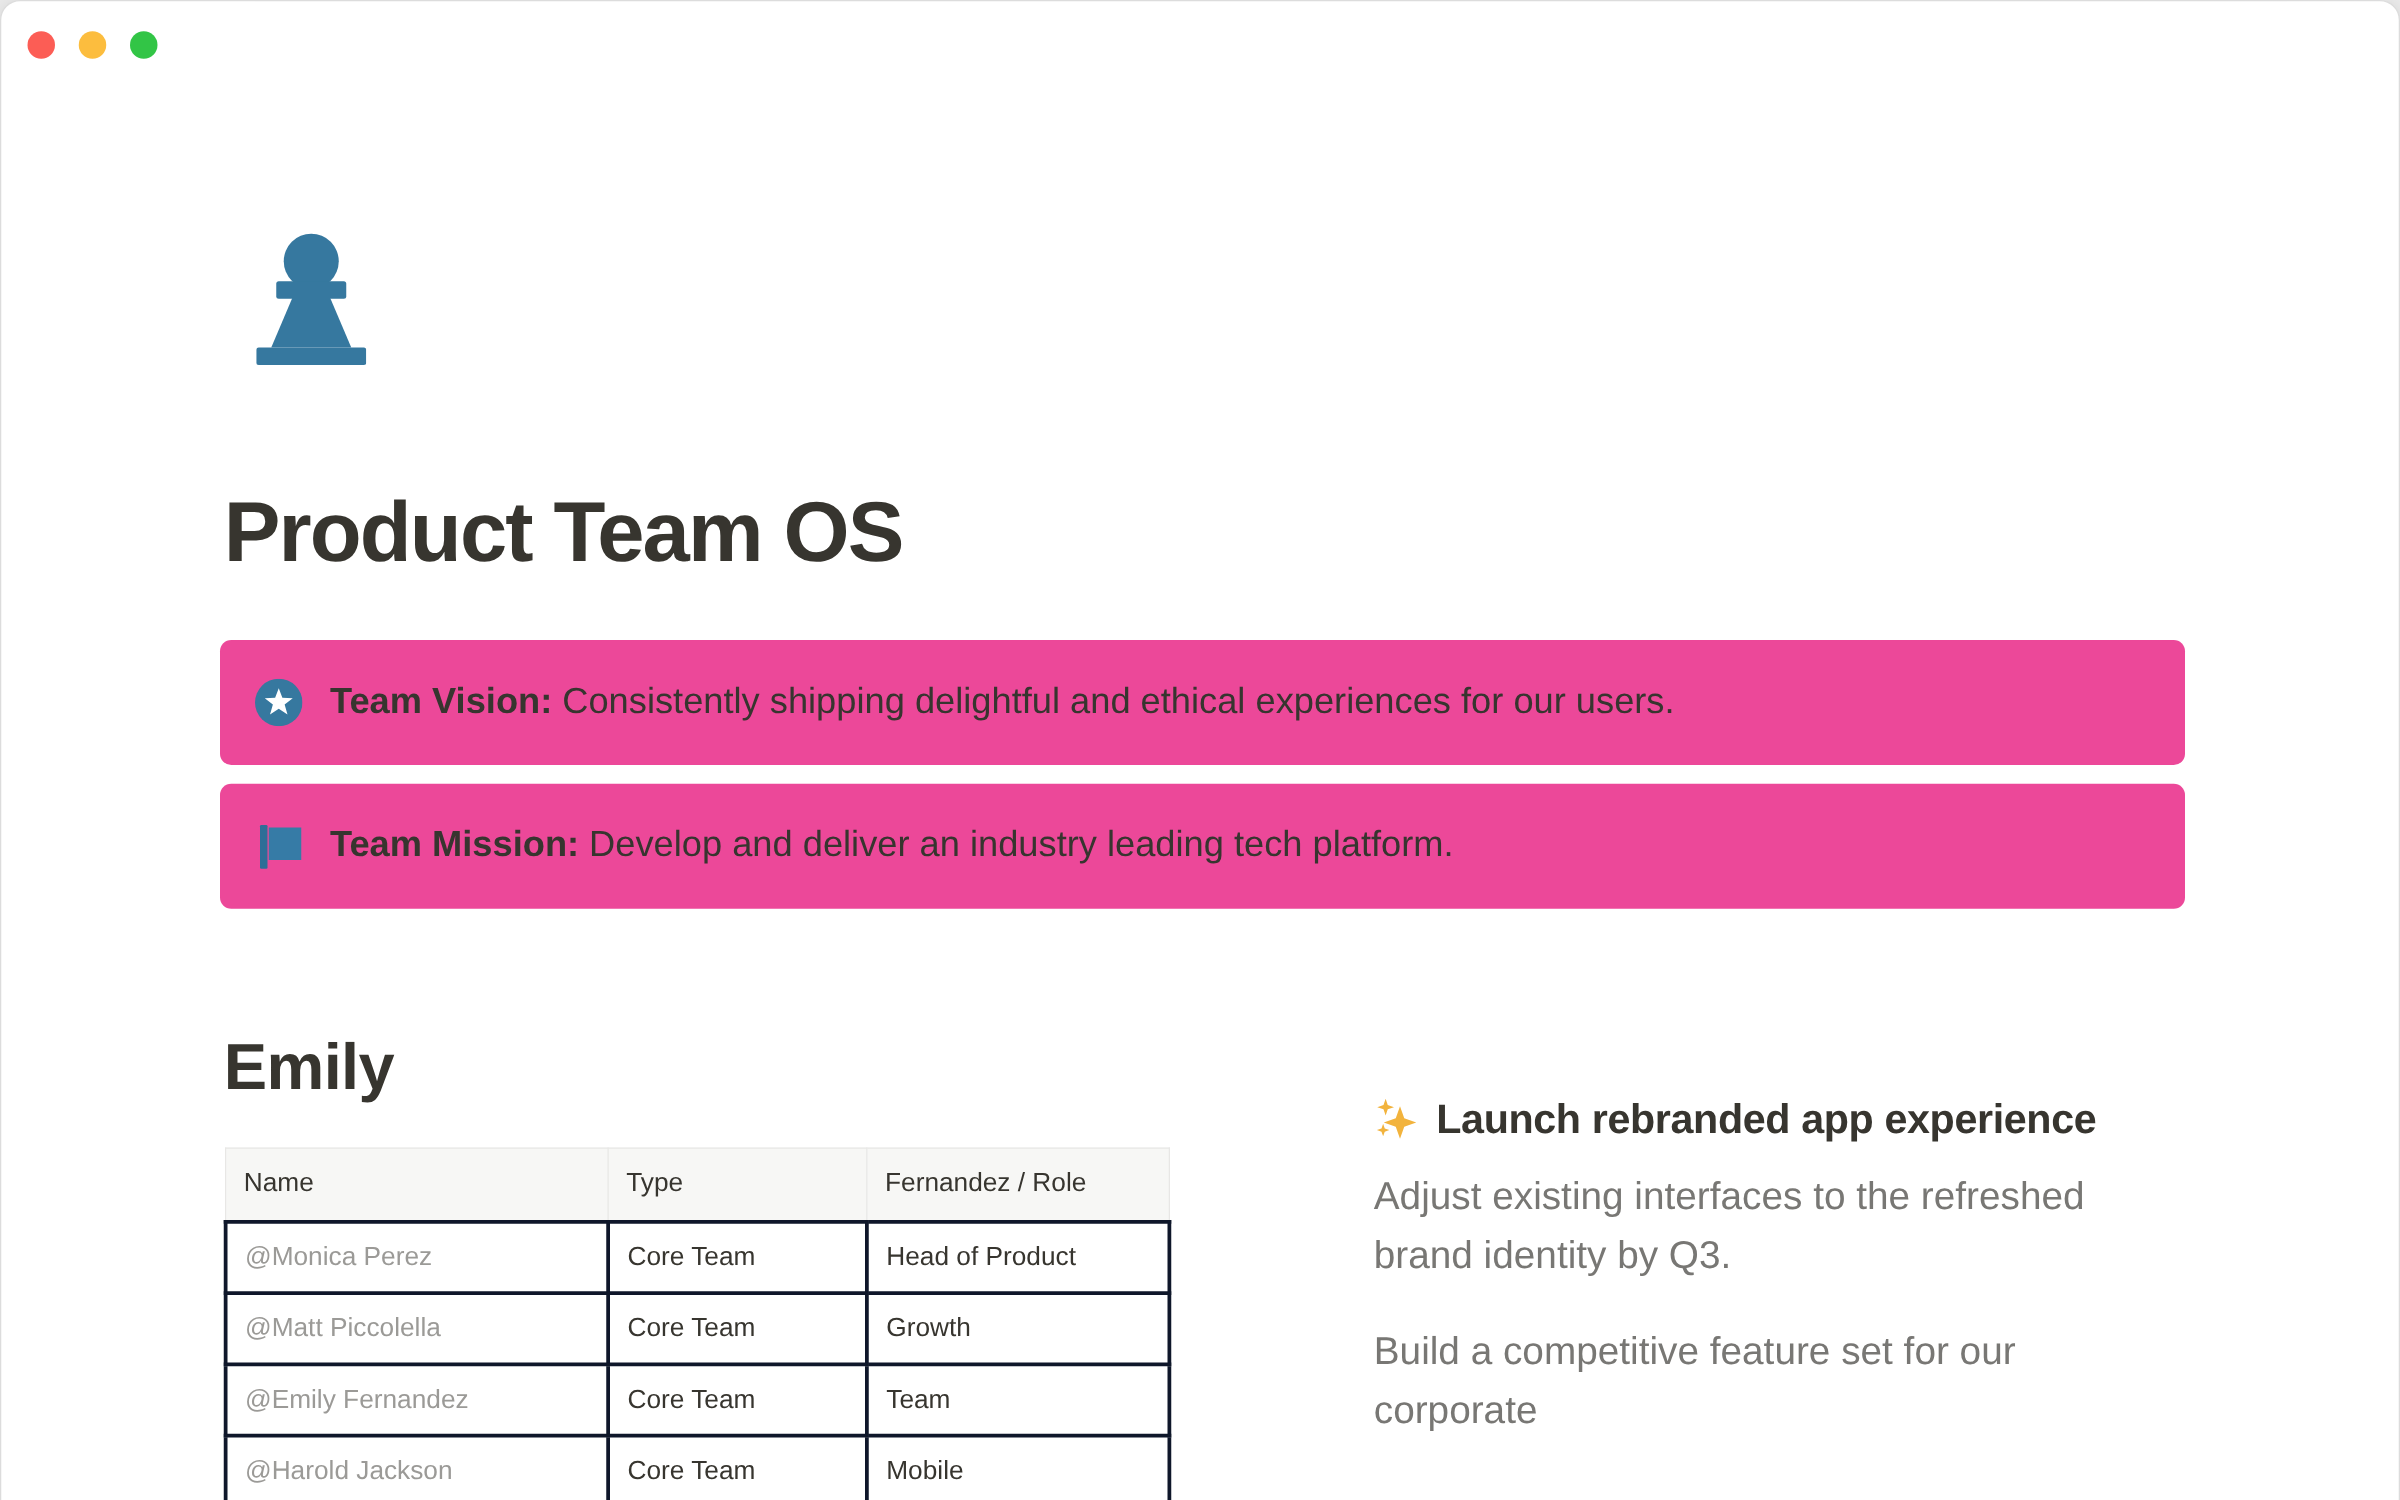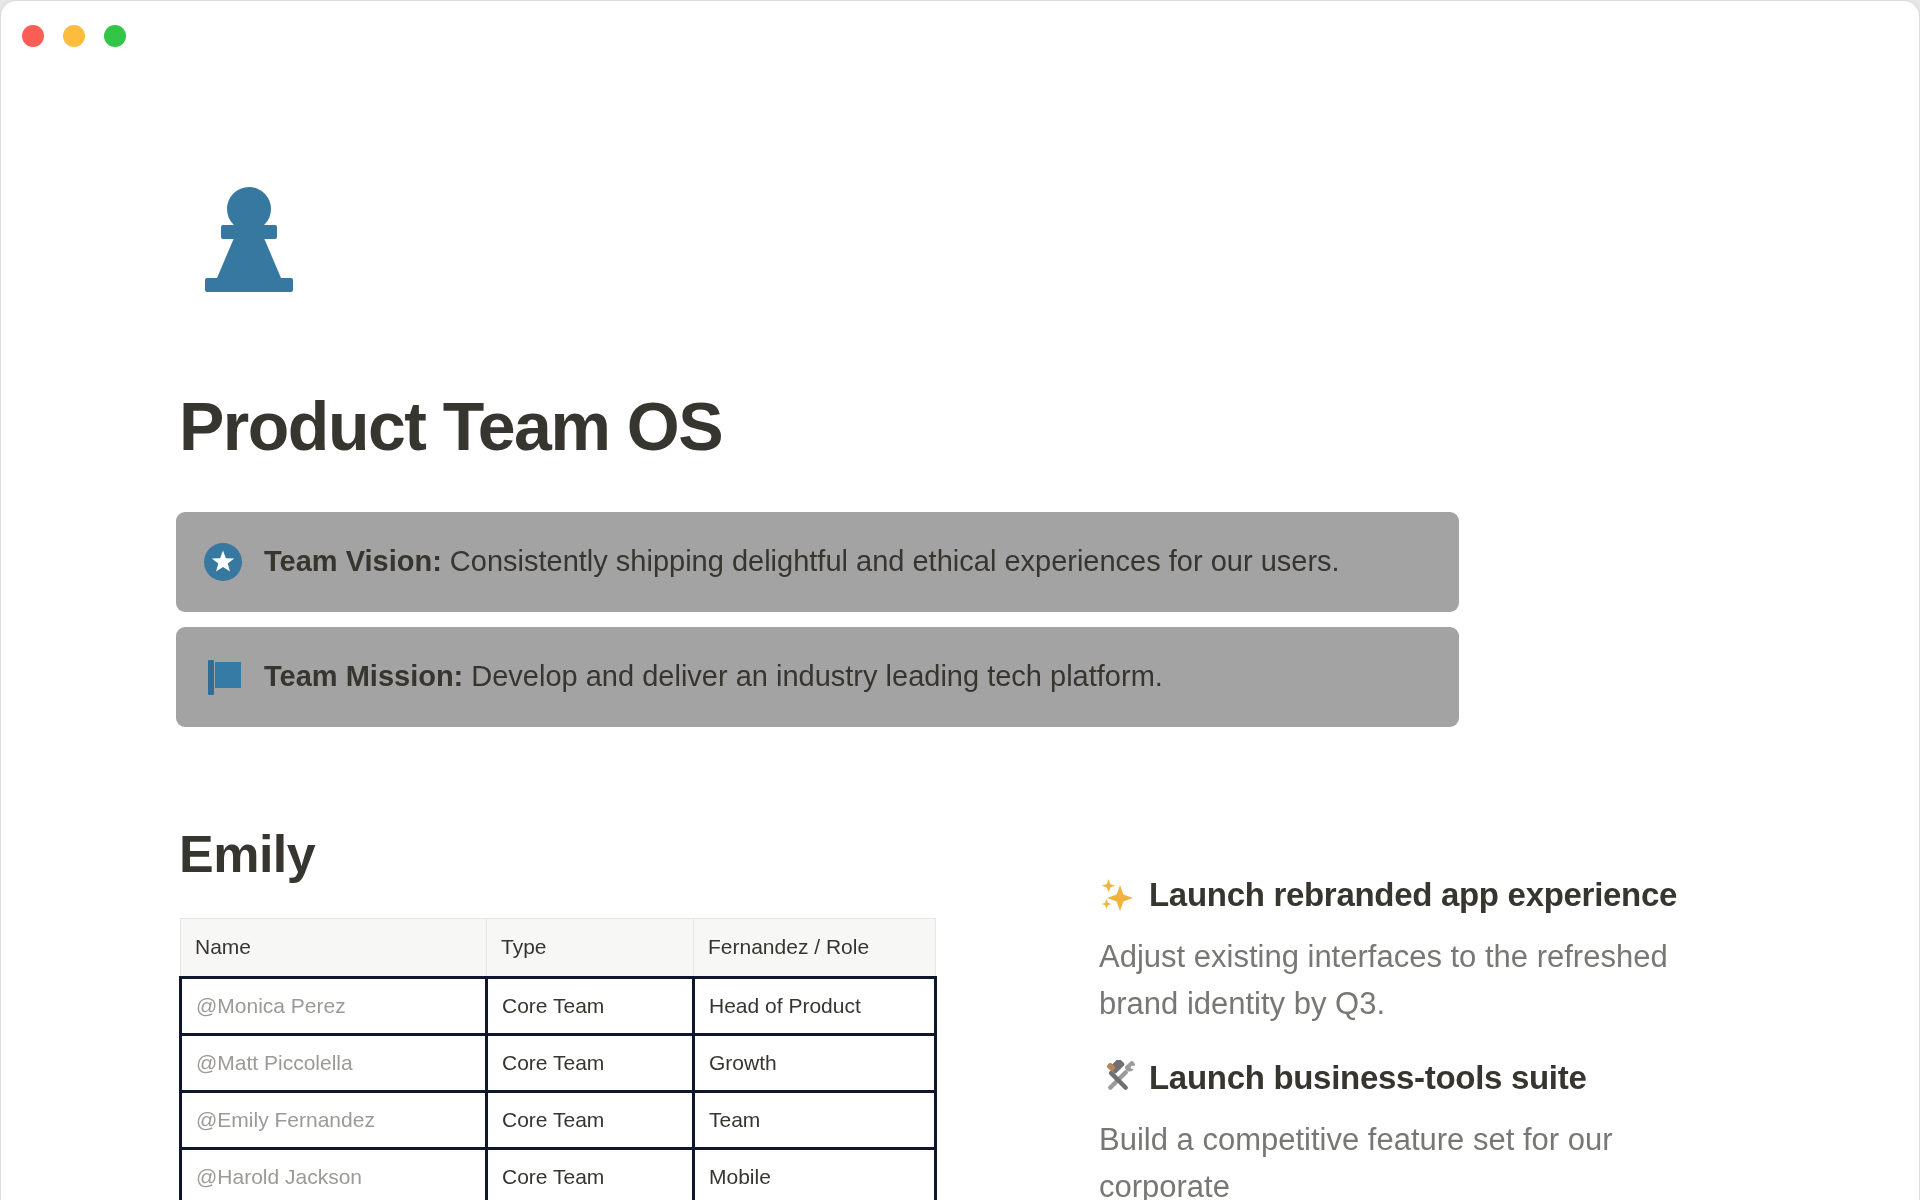--- a/index.html
+++ b/index.html
@@ -28,22 +28,22 @@
 
   .page-icon{margin-top:185px;margin-left:26px;width:88px;height:106px;cursor:pointer;}
 
   .page-title{
     margin-top:94px;
     font-size:68px;font-weight:700;letter-spacing:-1.5px;
     line-height:1.18;color:#37352F;
   }
 
   .callout{
-    margin-left:-3px;width:1283px;height:100px;
-    background:#a3a3a3;border-radius:9px;
+    margin-left:-3px;width:1572px;height:100px;
+    background:#ec4899;border-radius:9px;
     display:flex;align-items:center;
     padding-left:28px;box-sizing:border-box;
   }
   .callout.first{margin-top:21px;}
   .callout.second{margin-top:15px;}
   .callout .c-icon{flex:0 0 auto;width:38px;height:38px;display:block;}
   .callout .c-text{margin-left:22px;font-size:29px;line-height:1.4;color:#37352F;}
   .callout .c-bold{font-weight:700;}
   .callout .c-plain{margin-left:8px;font-weight:400;}
 
@@ -184,33 +184,19 @@
               <path d="M21 8 L24.4 17.6 L34 21 L24.4 24.4 L21 34 L17.6 24.4 L8 21 L17.6 17.6 Z" fill="#F2B33D"></path>
               <path d="M9.5 2 L11.2 7 L16.2 8.7 L11.2 10.4 L9.5 15.4 L7.8 10.4 L2.8 8.7 L7.8 7 Z" fill="#F2B33D"></path>
               <path d="M7.5 22 L8.8 25.7 L12.5 27 L8.8 28.3 L7.5 32 L6.2 28.3 L2.5 27 L6.2 25.7 Z" fill="#F2B33D"></path>
             </svg>
             <span>Launch rebranded app experience</span>
           </div>
           <div class="goal-body">Adjust existing interfaces to the refreshed brand identity by Q3.</div>
         </div>
 
         <div class="goal">
-          <div class="goal-title">
-            <svg class="g-icon" viewBox="0 0 37 37" xmlns="http://www.w3.org/2000/svg">
-              <g>
-                <rect x="16.8" y="7" width="4.4" height="26" rx="2" fill="#9a9a9a" transform="rotate(45 19 20)"></rect>
-                <path d="M25 3 C28.5 1.5 32.5 2.2 35 4.5 L30.5 9 L32.5 12.5 L37 10.5 C37.8 14 36 17.5 33 19 C30 20.5 26.5 19.8 24.2 17.5 Z" fill="#9a9a9a" transform="rotate(45 29 11) scale(0.62) translate(14 -1)"></path>
-              </g>
-              <g>
-                <rect x="16.8" y="8" width="4.4" height="25" rx="2" fill="#707070" transform="rotate(-45 19 20)"></rect>
-                <rect x="11" y="1.5" width="14" height="9" rx="2" fill="#707070" transform="rotate(-45 18 6)"></rect>
-                <rect x="9" y="3" width="6" height="8" rx="2" fill="#b9855c" transform="rotate(-45 12 7)"></rect>
-              </g>
-            </svg>
-            <span>Launch business-tools suite</span>
-          </div>
           <div class="goal-body">Build a competitive feature set for our corporate</div>
         </div>
       </div>
 
     </div>
   </div>
 </div>
 
 </body></html>

